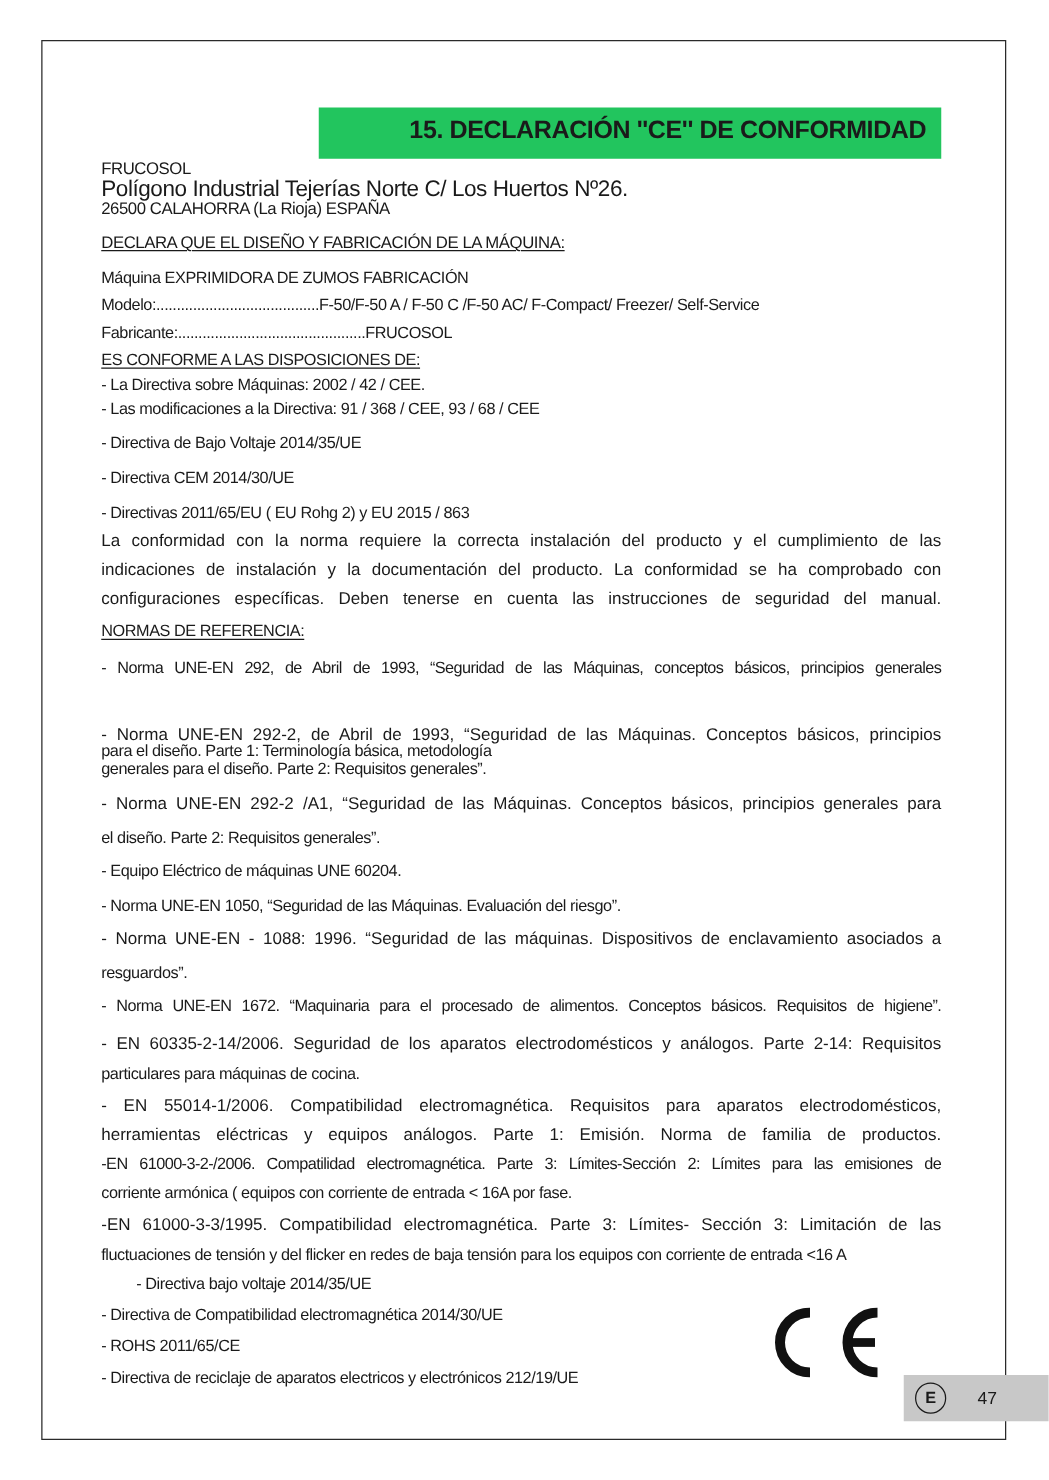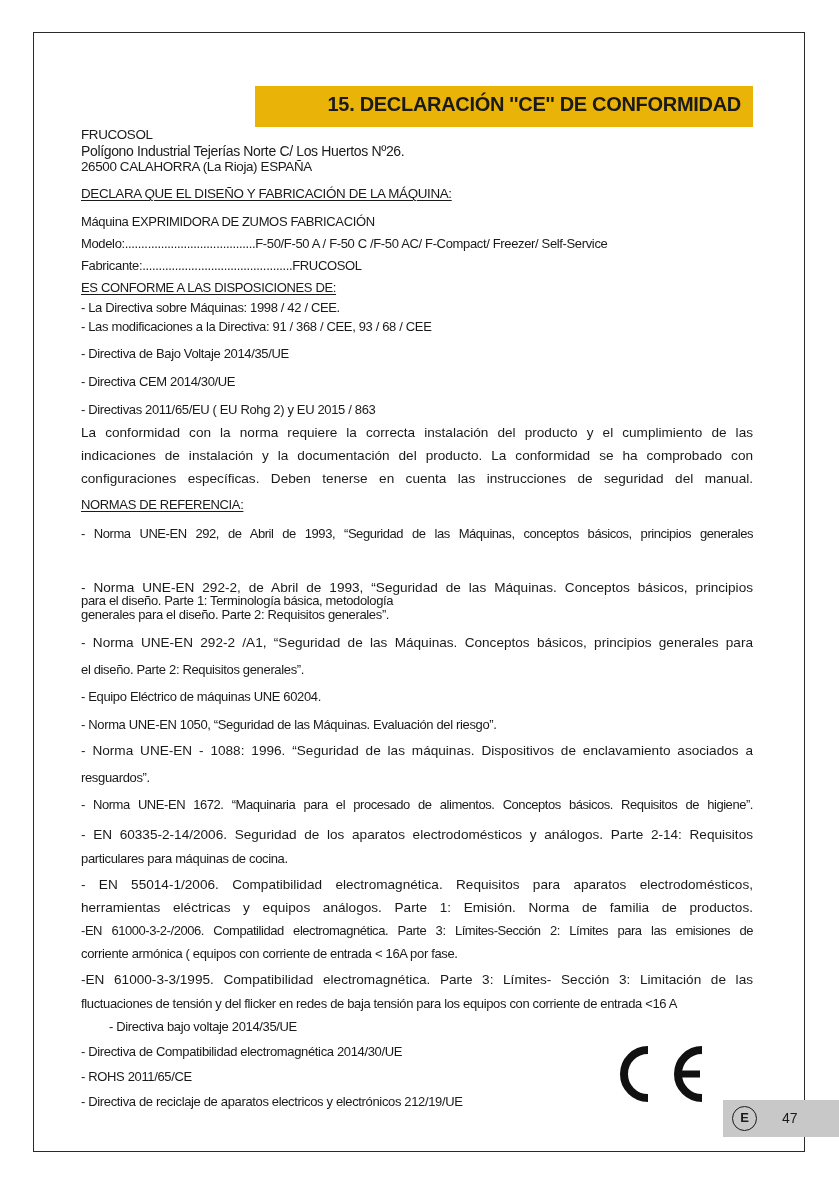--- a/index.html
+++ b/index.html
@@ -1,21 +1,21 @@
 <!DOCTYPE html>
 <html><head>
 <meta charset="utf-8">
 <style>
   html, body { margin:0; padding:0; background:#ffffff; }
   body { width:839px; height:1184px; position:relative; overflow:hidden;
          font-family:"Liberation Sans", sans-serif; color:#1a1a1a; }
   .frame { position:absolute; left:33px; top:32px; width:772px; height:1120px;
            border:1.5px solid #2a2a2a; box-sizing:border-box; }
   .header-band { position:absolute; left:255px; top:86px; width:498px; height:41px;
-                 background:#eab308; }
+                 background:#22c55e; }
   .header-title { position:absolute; right:12px; top:7px; font-weight:bold;
                   font-size:20px; letter-spacing:-0.3px; color:#1a1a1a; white-space:nowrap; }
   .t { position:absolute; left:81px; font-size:13px; line-height:16px; white-space:nowrap;
        letter-spacing:-0.35px; transform-origin:left top; }
   .u { text-decoration:underline; text-underline-offset:2px; }
   .j { position:absolute; left:81px; width:672px; font-size:13.6px; line-height:22px;
        text-align:justify; text-align-last:left; }
   .jl { text-align-last:justify; }
   .cond { letter-spacing:-0.45px; font-size:13px; }
   .ce { position:absolute; left:614px; top:1046px; width:92px; height:56px; }
@@ -28,30 +28,30 @@
 </head>
 <body>
 
 <div class="frame"></div>
 
 <div class="header-band">
   <div class="header-title">15. DECLARACIÓN ''CE'' DE CONFORMIDAD</div>
 </div>
 
 <div class="t" style="top:127px;font-size:13.4px;">FRUCOSOL</div>
-<div class="t" style="top:143px;font-size:14px;">Polígono Industrial Tejerías Norte C/ Los Huertos Nº26.</div>
+<div class="t" style="top:143px;font-size:18px;">Polígono Industrial Tejerías Norte C/ Los Huertos Nº26.</div>
 <div class="t" style="top:159px;font-size:13.4px;">26500 CALAHORRA (La Rioja) ESPAÑA</div>
 
 <div class="t u" style="top:186px;font-size:13.4px;">DECLARA QUE EL DISEÑO Y FABRICACIÓN DE LA MÁQUINA:</div>
 <div class="t" style="top:214px;">Máquina  EXPRIMIDORA DE ZUMOS FABRICACIÓN</div>
 <div class="t" style="top:236px;">Modelo:........................................F-50/F-50 A / F-50 C /F-50 AC/ F-Compact/ Freezer/ Self-Service</div>
 <div class="t" style="top:258px;">Fabricante:..............................................FRUCOSOL</div>
 <div class="t u" style="top:280px;">ES CONFORME A LAS DISPOSICIONES DE:</div>
 
-<div class="t" style="top:300px;">- La Directiva sobre Máquinas: 1998 / 42 / CEE.</div>
+<div class="t" style="top:300px;">- La Directiva sobre Máquinas: 2002 / 42 / CEE.</div>
 <div class="t" style="top:319px;">- Las modificaciones a la Directiva: 91 / 368 / CEE, 93 / 68 / CEE</div>
 <div class="t" style="top:346px;">- Directiva de Bajo Voltaje 2014/35/UE</div>
 <div class="t" style="top:374px;">- Directiva CEM 2014/30/UE</div>
 <div class="t" style="top:402px;">- Directivas 2011/65/EU ( EU Rohg 2) y EU 2015 / 863</div>
 
 <div class="j jl" style="top:422px;">La conformidad con la norma requiere la correcta instalación del producto y el cumplimiento de las</div>
 <div class="j jl" style="top:445px;">indicaciones de instalación y la documentación del producto. La conformidad se ha comprobado con</div>
 <div class="j jl" style="top:468px;">configuraciones específicas. Deben tenerse en cuenta las instrucciones de seguridad del manual.</div>
 
 <div class="t u" style="top:497px;">NORMAS DE REFERENCIA:</div>

